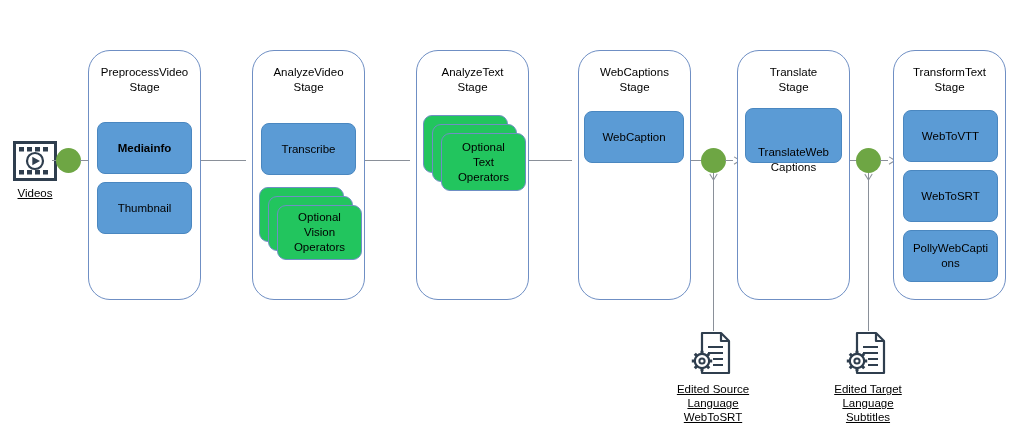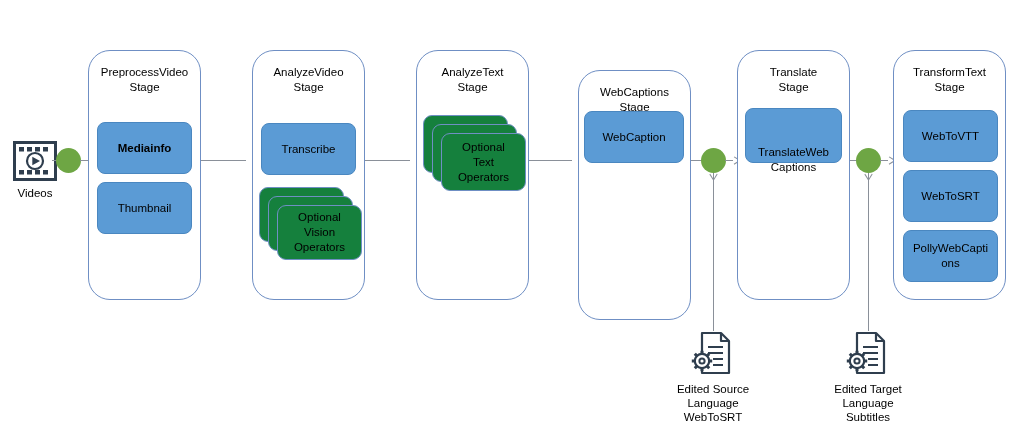--- a/index.html
+++ b/index.html
@@ -56,21 +56,21 @@
     padding: 2px 6px;
   }
 
   
   .stack {
     position: absolute;
   }
   .stack .card {
     position: absolute;
     box-sizing: border-box;
-    background: #15803d;
+    background: #22c55e;
     border: 1.1px solid #6f8fc4;
     border-radius: 9px;
   }
   .stack .card.c1 { left: 0px;  top: 0px; }
   .stack .card.c2 { left: 9px;  top: 9px; }
   .stack .card.c3 { left: 18px; top: 18px;
     display: flex; align-items: center; justify-content: center;
     text-align: center; font-size: 11.5px; line-height: 15px; color:#000;
   }
 
@@ -121,20 +121,21 @@
     background: #8a9099;
     top: 0;
   }
   .arrow-u::before { left: 0; transform: rotate(32deg);  transform-origin: center bottom; }
   .arrow-u::after  { left: 0; transform: rotate(-32deg); transform-origin: center bottom; }
 
   
   .node {
     position: absolute;
     text-align: center;
+    text-decoration: underline;
   }
   .node-label {
     font-size: 11.5px;
     line-height: 14px;
     color: #000000;
     white-space: pre-line;
     margin-top: 4px;
   }
   .icon-wrap {
     display: flex;
@@ -220,21 +221,21 @@
     <div class="card c3" style="width:85px; height:58px;">
       <span style="white-space:pre-line;">Optional
 Text
 Operators</span>
     </div>
   </div>
 
   <div class="hline" style="left:529px; top:160px; width:43px;"></div>
   <div class="arrow-r" style="left:578px; top:160px;"></div>
 
-  <div class="stage" style="left:578px; top:50px; width:113px; height:250px;margin-top:20px;">
+  <div class="stage" style="left:578px; top:50px; width:113px; height:250px;">
     <div class="stage-title">WebCaptions
 Stage</div>
   </div>
   <div class="op" style="left:584px; top:111px; width:100px; height:52px;">
     <span>WebCaption</span>
   </div>
 
   <div class="hline" style="left:691px; top:160px; width:12px;"></div>
   <div class="green-dot" style="left:701px; top:148px; width:25px; height:25px;"></div>
   <div class="hline" style="left:725px; top:160px; width:8px;"></div>

